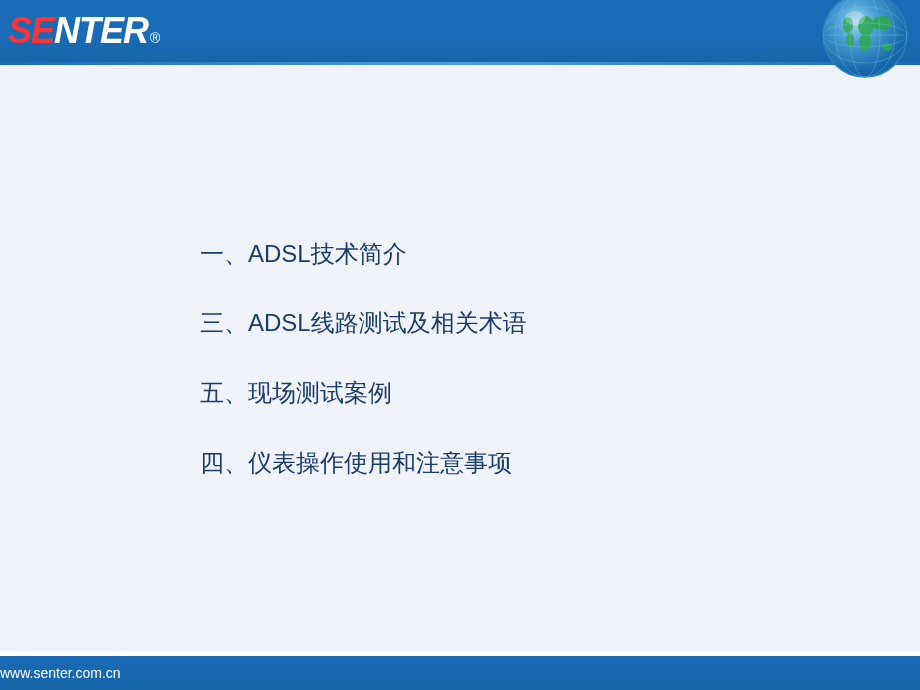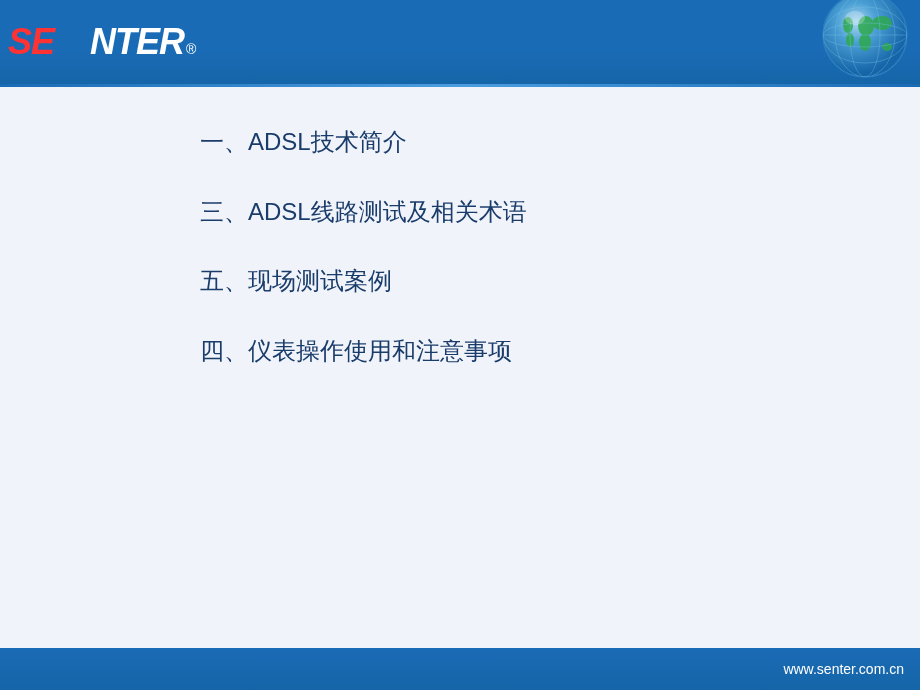--- a/index.html
+++ b/index.html
@@ -9,21 +9,21 @@
       height: 690px;
       overflow: hidden;
       font-family: "Microsoft YaHei", "SimHei", "PingFang SC", sans-serif;
       background: #fff;
       position: relative;
     }
 
     
     .header {
       width: 100%;
-      height: 84px;
+      height: 62px;
       background: linear-gradient(180deg, #1a6bb5 0%, #1a6bb5 60%, #1565a8 100%);
       display: flex;
       align-items: center;
       justify-content: space-between;
       padding: 0 4px 0 8px;
       position: relative;
     }
 
     
     .logo-area {
@@ -45,21 +45,20 @@
       font-family: Arial Black, sans-serif;
     }
 
     .logo-nter {
       font-size: 36px;
       font-weight: 900;
       font-style: italic;
       color: #fff;
       letter-spacing: -1px;
       font-family: Arial Black, sans-serif;
-      margin-left: 36px;
     }
 
     .logo-registered {
       font-size: 14px;
       color: #fff;
       margin-left: 2px;
       vertical-align: super;
       font-weight: normal;
       font-style: normal;
     }
@@ -79,40 +78,40 @@
       height: 90px;
     }
 
     
     .content {
       width: 100%;
       height: calc(100% - 70px - 34px);
       background: #f0f4fa;
       display: flex;
       flex-direction: column;
-      justify-content: flex-start;
+      justify-content: center;
       padding: 20px 0 20px 200px;
     }
 
     .menu-item {
       font-size: 24px;
       color: #1a3c6b;
       margin: 18px 0;
       line-height: 1.4;
       font-weight: 500;
     }
 
     
     .footer {
       width: 100%;
-      height: 42px;
+      height: 34px;
       background: linear-gradient(180deg, #1a6bb5 0%, #1565a8 100%);
       display: flex;
       align-items: center;
-      justify-content: flex-end;
+      justify-content: flex-start;
       padding-right: 16px;
       position: absolute;
       bottom: 0;
       left: 0;
     }
 
     .footer-url {
       color: #fff;
       font-size: 14px;
       font-family: Arial, sans-serif;

